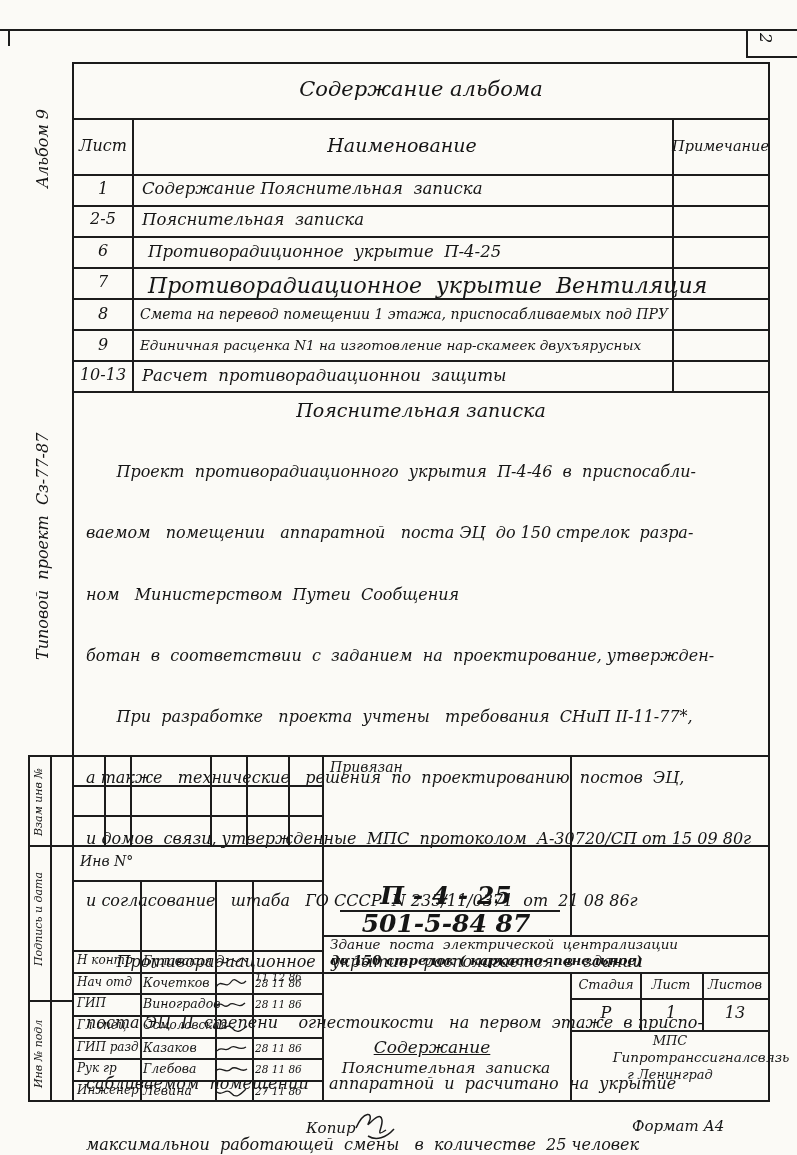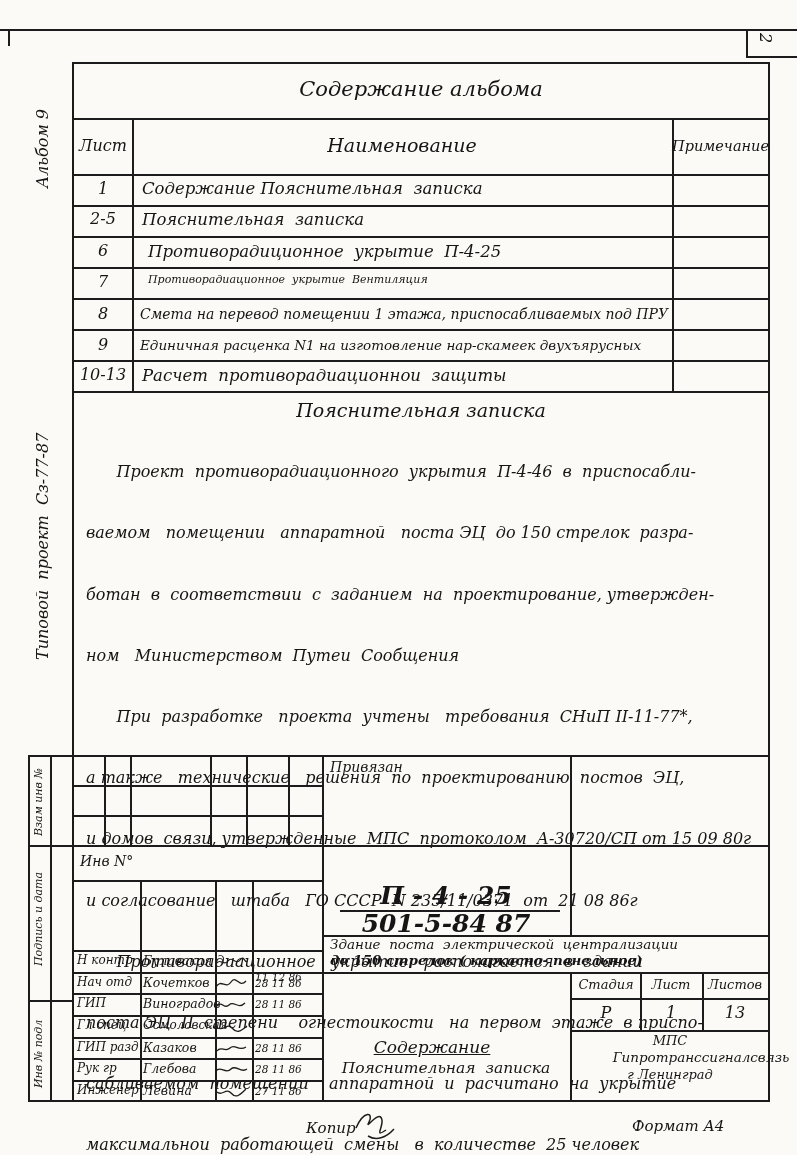--- a/index.html
+++ b/index.html
@@ -58,43 +58,43 @@
     <div>
       <span class="t c" style="left:74px;top:210px;width:58px;font-size:16px;">2-5</span>
       <span class="t" style="left:142px;top:211px;font-size:16.5px;">Пояснительная  записка</span>
     </div>
     <div>
       <span class="t c" style="left:74px;top:242px;width:58px;font-size:16px;">6</span>
       <span class="t" style="left:148px;top:243px;font-size:16.5px;">Противорадиционное  укрытие  П-4-25</span>
     </div>
     <div>
       <span class="t c" style="left:74px;top:273px;width:58px;font-size:16px;">7</span>
-      <span class="t" style="left:148px;top:274px;font-size:11px;">Противорадиационное  укрытие  Вентиляция</span>
+      <span class="t" style="left:148px;top:274px;font-size:22px;">Противорадиационное  укрытие  Вентиляция</span>
     </div>
     <div>
       <span class="t c" style="left:74px;top:305px;width:58px;font-size:16px;">8</span>
       <span class="t" style="left:140px;top:307px;font-size:14px;">Смета на перевод помещении 1 этажа, приспосабливаемых под ПРУ</span>
     </div>
     <div>
       <span class="t c" style="left:74px;top:336px;width:58px;font-size:16px;">9</span>
       <span class="t" style="left:140px;top:338px;font-size:13.5px;">Единичная расценка N1 на изготовление нар-скамеек двухъярусных</span>
     </div>
     <div>
       <span class="t c" style="left:74px;top:366px;width:58px;font-size:16px;">10-13</span>
       <span class="t" style="left:142px;top:367px;font-size:16.5px;">Расчет  противорадиационнои  защиты</span>
     </div>
   </div>
 
   <div>
     <div class="t c" style="left:74px;top:400px;width:694px;font-size:19px;">Пояснительная записка</div>
     <div class="t" style="left:86px;top:428px;width:676px;font-style:normal;">
       <div class="nline">      Проект  противорадиационного  укрытия  П-4-46  в  приспосабли-</div>
       <div class="nline">ваемом   помещении   аппаратной   поста ЭЦ  до 150 стрелок  разра-</div>
+      <div class="nline">ном   Министерством  Путеи  Сообщения</div>
       <div class="nline">ботан  в  соответствии  с  заданием  на  проектирование, утвержден-</div>
-      <div class="nline">ном   Министерством  Путеи  Сообщения</div>
       <div class="nline">      При  разработке   проекта  учтены   требования  СНиП II-11-77*,</div>
       <div class="nline">а также   технические   решения  по  проектированию  постов  ЭЦ,</div>
       <div class="nline">и домов  связи, утвержденные  МПС  протоколом  А-30720/СП от 15 09 80г</div>
       <div class="nline">и согласование   штаба   ГО СССР  N 235/11/0371  от  21 08 86г</div>
       <div class="nline">      Противорадиационное   укрытие   располагается  в  здании</div>
       <div class="nline">поста ЭЦ  II  степени    огнестоикости   на  первом  этаже  в приспо-</div>
       <div class="nline">сабливаемом  помещении    аппаратной  и  расчитано  на  укрытие</div>
       <div class="nline">максимальнои  работающей  смены   в  количестве  25 человек</div>
     </div>
   </div>

